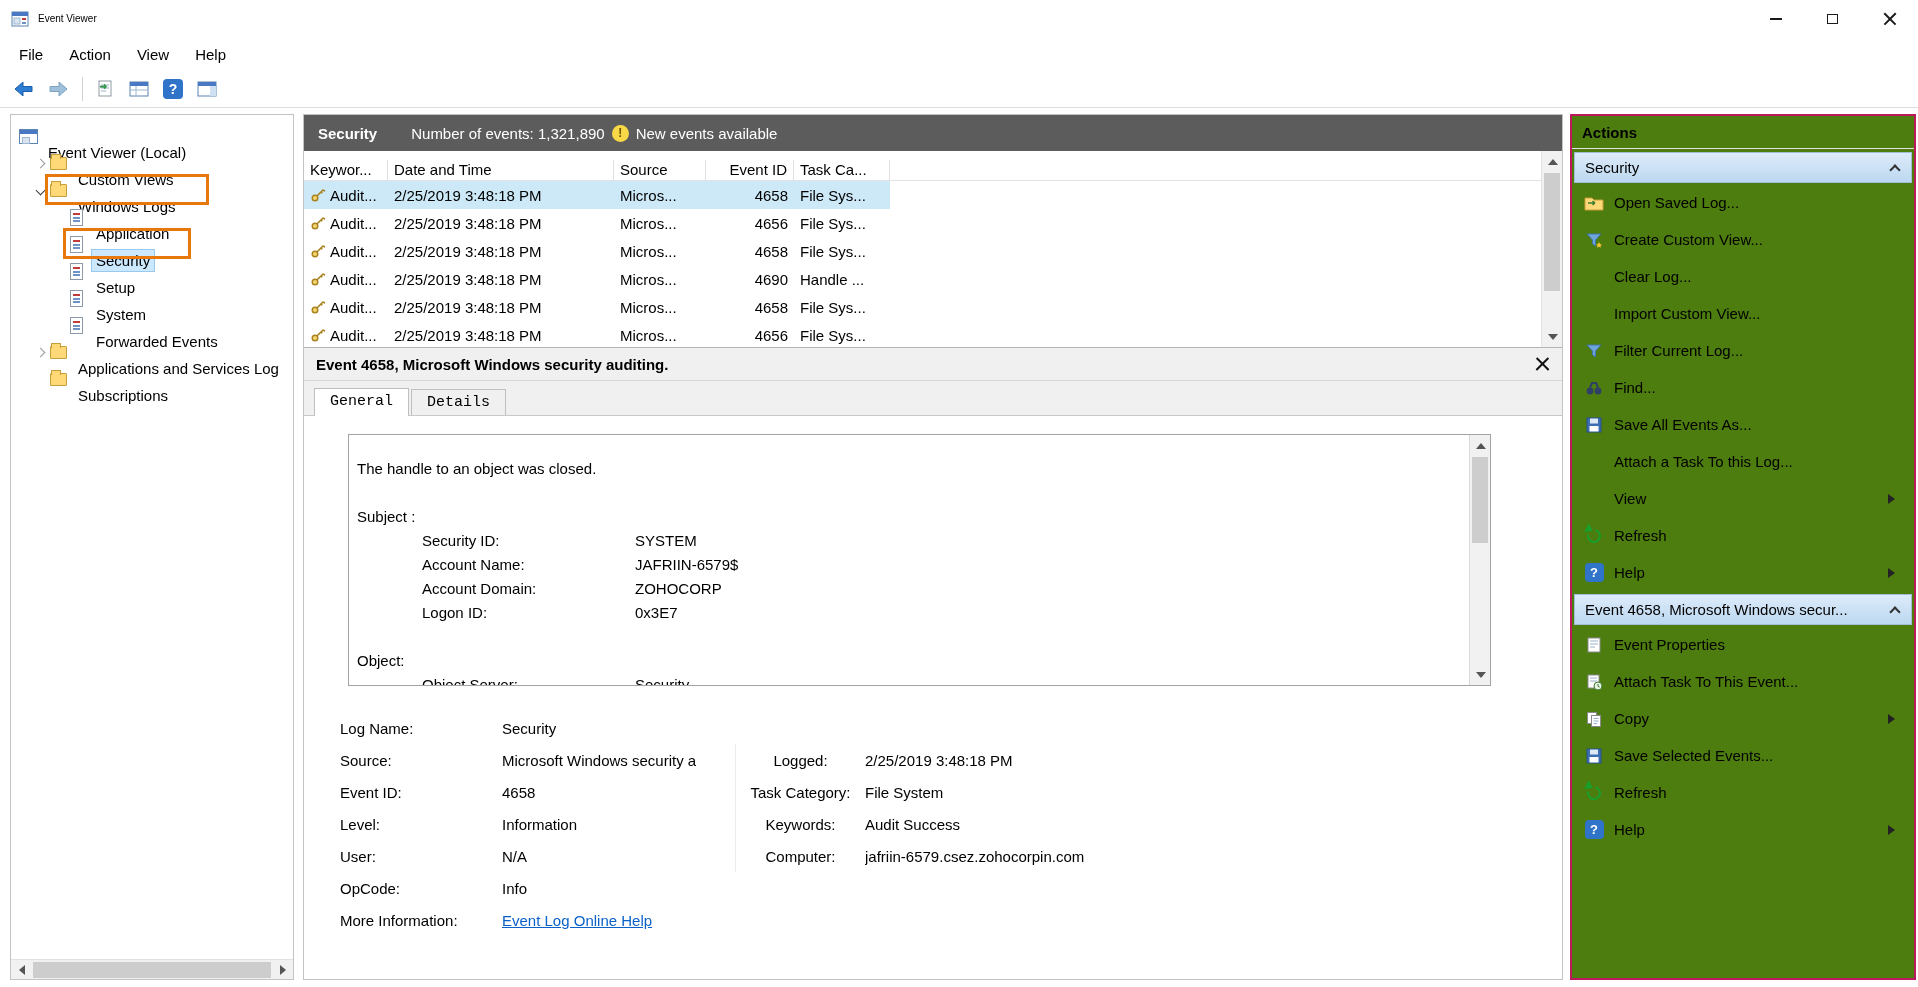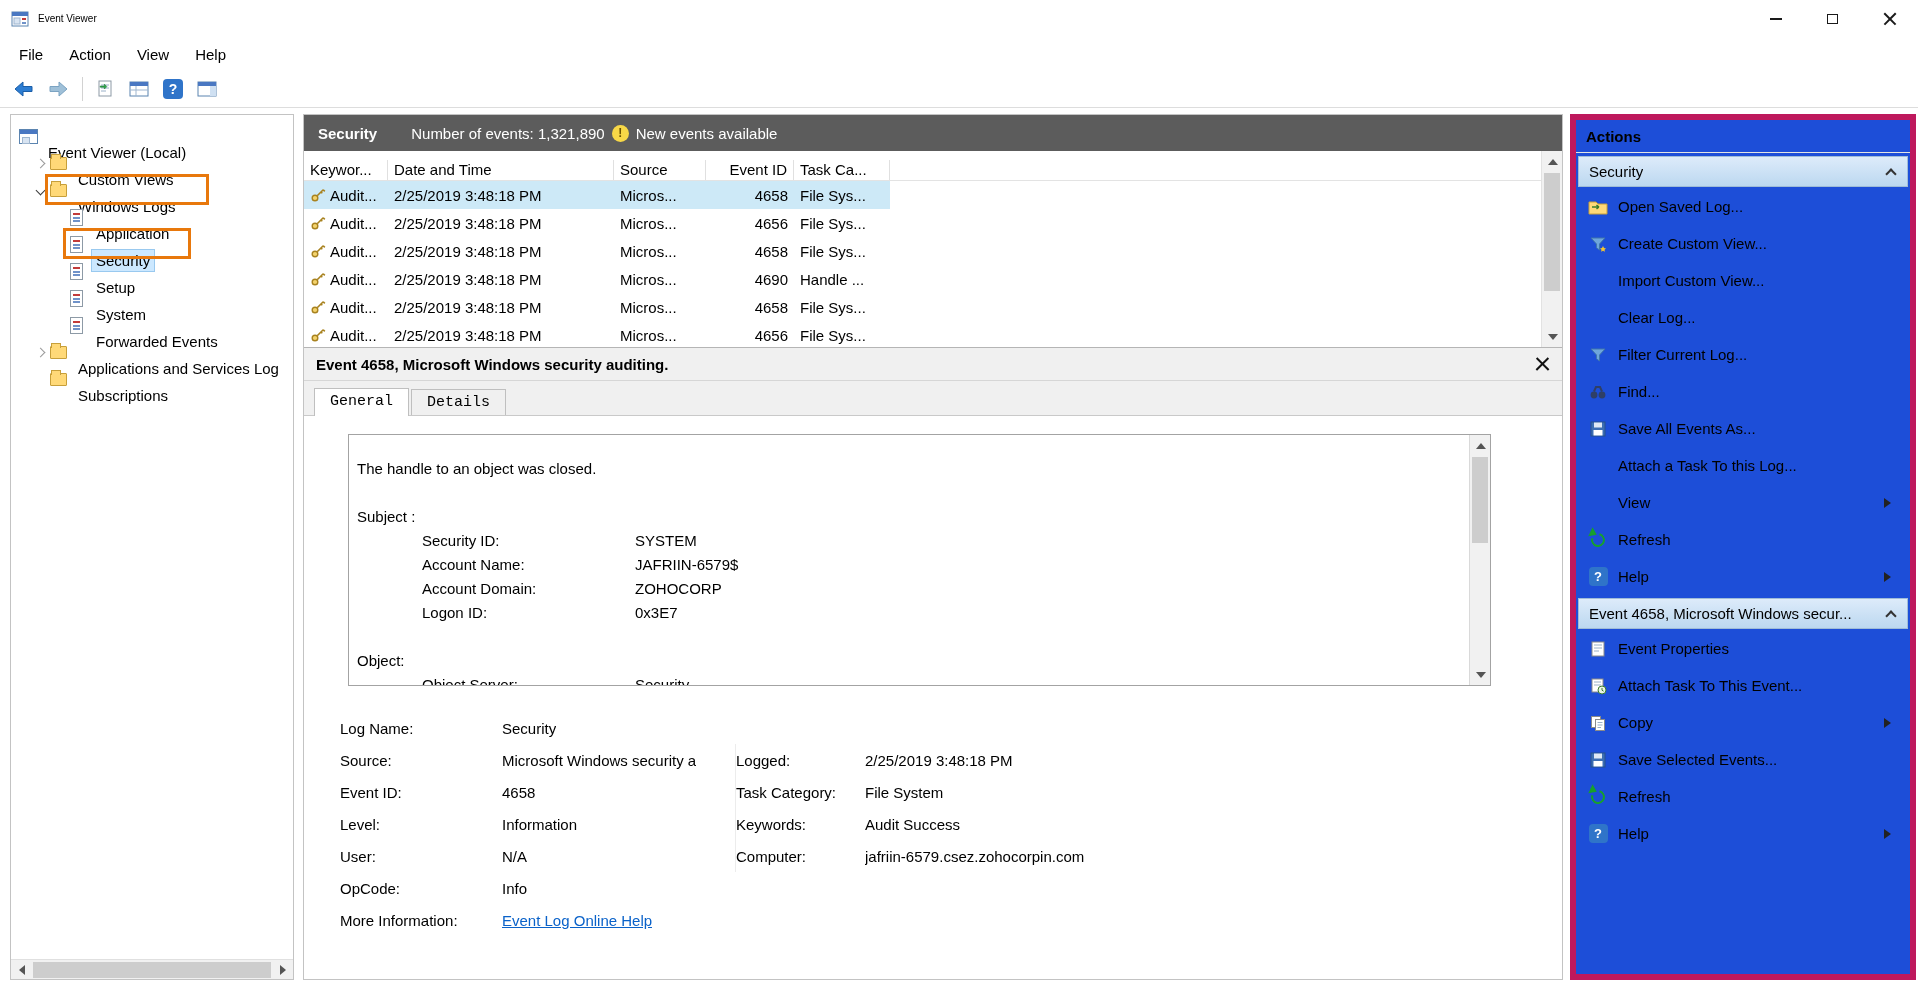--- a/index.html
+++ b/index.html
@@ -31,21 +31,21 @@
   
   .toolbar { height:37px; display:flex; align-items:center; padding-left:8px; border-bottom:1px solid #ddd; background:#fff; }
   .tbtn { width:32px; height:30px; display:flex; align-items:center; justify-content:center; margin-right:2px; }
   .tsep { width:1px; height:24px; background:#d2d2d2; margin:0 6px; }
   .help-badge { display:inline-flex; align-items:center; justify-content:center; width:20px; height:20px; border-radius:4px;
     background:#2f74c9; color:#fff; font-weight:bold; font-size:14px; }
 
   
   .tree-panel   { position:absolute; left:10px;  top:114px; width:284px;  bottom:7px; border:1px solid #c3c3c3; background:#fff; overflow:hidden; }
   .middle-panel { position:absolute; left:303px; top:114px; width:1260px; bottom:7px; border:1px solid #c3c3c3; background:#fff; display:flex; flex-direction:column; overflow:hidden; }
-  .actions-panel{ position:absolute; left:1570px;top:114px; right:2px;    bottom:7px; border:6px solid #be185d; background:#1d4ed8; overflow:hidden; }
+  .actions-panel{ position:absolute; left:1570px;top:114px; right:2px;    bottom:7px; border:2px solid #be185d; background:#4d7c0f; overflow:hidden; }
 
   
   .tree-rows { padding-top:8px; }
   .trow { height:27px; display:flex; align-items:center; white-space:nowrap; }
   .trow.lvl0 { padding-left:8px; }
   .trow.lvl1 { padding-left:20px; }
   .trow.lvl2 { padding-left:56px; }
   .chev-slot { width:18px; display:flex; align-items:center; justify-content:center; flex:0 0 auto; }
   .chev { width:7px; height:7px; border-right:1.6px solid #9a9a9a; border-bottom:1.6px solid #9a9a9a; }
   .chev.right { transform:rotate(-45deg); }
@@ -117,21 +117,21 @@
   .ev-f .l { width:213px; flex:0 0 auto; }
   .et-scroll { position:absolute; right:0; top:0; bottom:0; width:21px; background:#f1f1f1; border-left:1px solid #d9d9d9; }
 
   .pv-fields { position:absolute; left:0; top:296px; right:0; }
   .pf-row { display:flex; height:32px; align-items:center; }
   .pf-col-left  { position:absolute; left:36px; top:0; width:385px; }
   .pf-col-right { position:absolute; left:431px; top:32px; width:620px; border-left:1px solid #ececec; padding-left:0; }
   .pf-col-right .pf-row { padding-left:0; }
   .pf-l { flex:0 0 auto; }
   .pf-col-left  .pf-l { width:162px; }
-  .pf-col-right .pf-l { width:129px; padding-left:0; }
+  .pf-col-right .pf-l { width:129px; padding-left:0;text-align:center; }
   .pf-col-right { padding-left:0; }
   .pf-v { white-space:nowrap; overflow:hidden; }
   .linkval { color:#0a62c9; text-decoration:underline; cursor:pointer; }
 
   
   .ap-title { height:33px; display:flex; align-items:center; font-weight:bold; padding-left:10px; border-bottom:1px solid #e3e3e3; }
   .ap-header { height:31px; margin:3px 2px 1px 2px; display:flex; align-items:center; padding:0 10px;
     background:linear-gradient(#ddebfa,#bcd8f0); border:1px solid #9fbcd8; position:relative; }
   .ap-header .hdr-label { overflow:hidden; white-space:nowrap; max-width:300px; }
   .collapse-up { position:absolute; right:12px; top:13px; width:8px; height:8px; border-left:2px solid #333; border-top:2px solid #333; transform:rotate(45deg); }
@@ -573,26 +573,26 @@
         <svg width="18" height="18" viewBox="0 0 18 18">
             <path d="M2 3 h14 l-5.5 6 v6 l-3 -2.2 v-3.8 Z" fill="#6ea6dc" stroke="#3f75ab"></path>
             <path d="M14 11 l1 2 2 .4 -1.5 1.4 .4 2 -1.9 -1 -1.9 1 .4 -2 -1.5 -1.4 2 -.4 Z" fill="#f4c530"></path>
           </svg>
       </span>
       <span class="ap-label">Create Custom View...</span>
     </div>
 
     <div class="ap-item">
       <span class="ap-ic"></span>
+      <span class="ap-label">Clear Log...</span>
+    </div>
+
+    <div class="ap-item">
+      <span class="ap-ic"></span>
       <span class="ap-label">Import Custom View...</span>
-    </div>
-
-    <div class="ap-item">
-      <span class="ap-ic"></span>
-      <span class="ap-label">Clear Log...</span>
     </div>
 
     <div class="ap-item">
       <span class="ap-ic">
         <svg width="18" height="18" viewBox="0 0 18 18">
             <path d="M2 3 h14 l-5.5 6 v6 l-3 -2.2 v-3.8 Z" fill="#6ea6dc" stroke="#3f75ab"></path>
           </svg>
       </span>
       <span class="ap-label">Filter Current Log...</span>
     </div>

